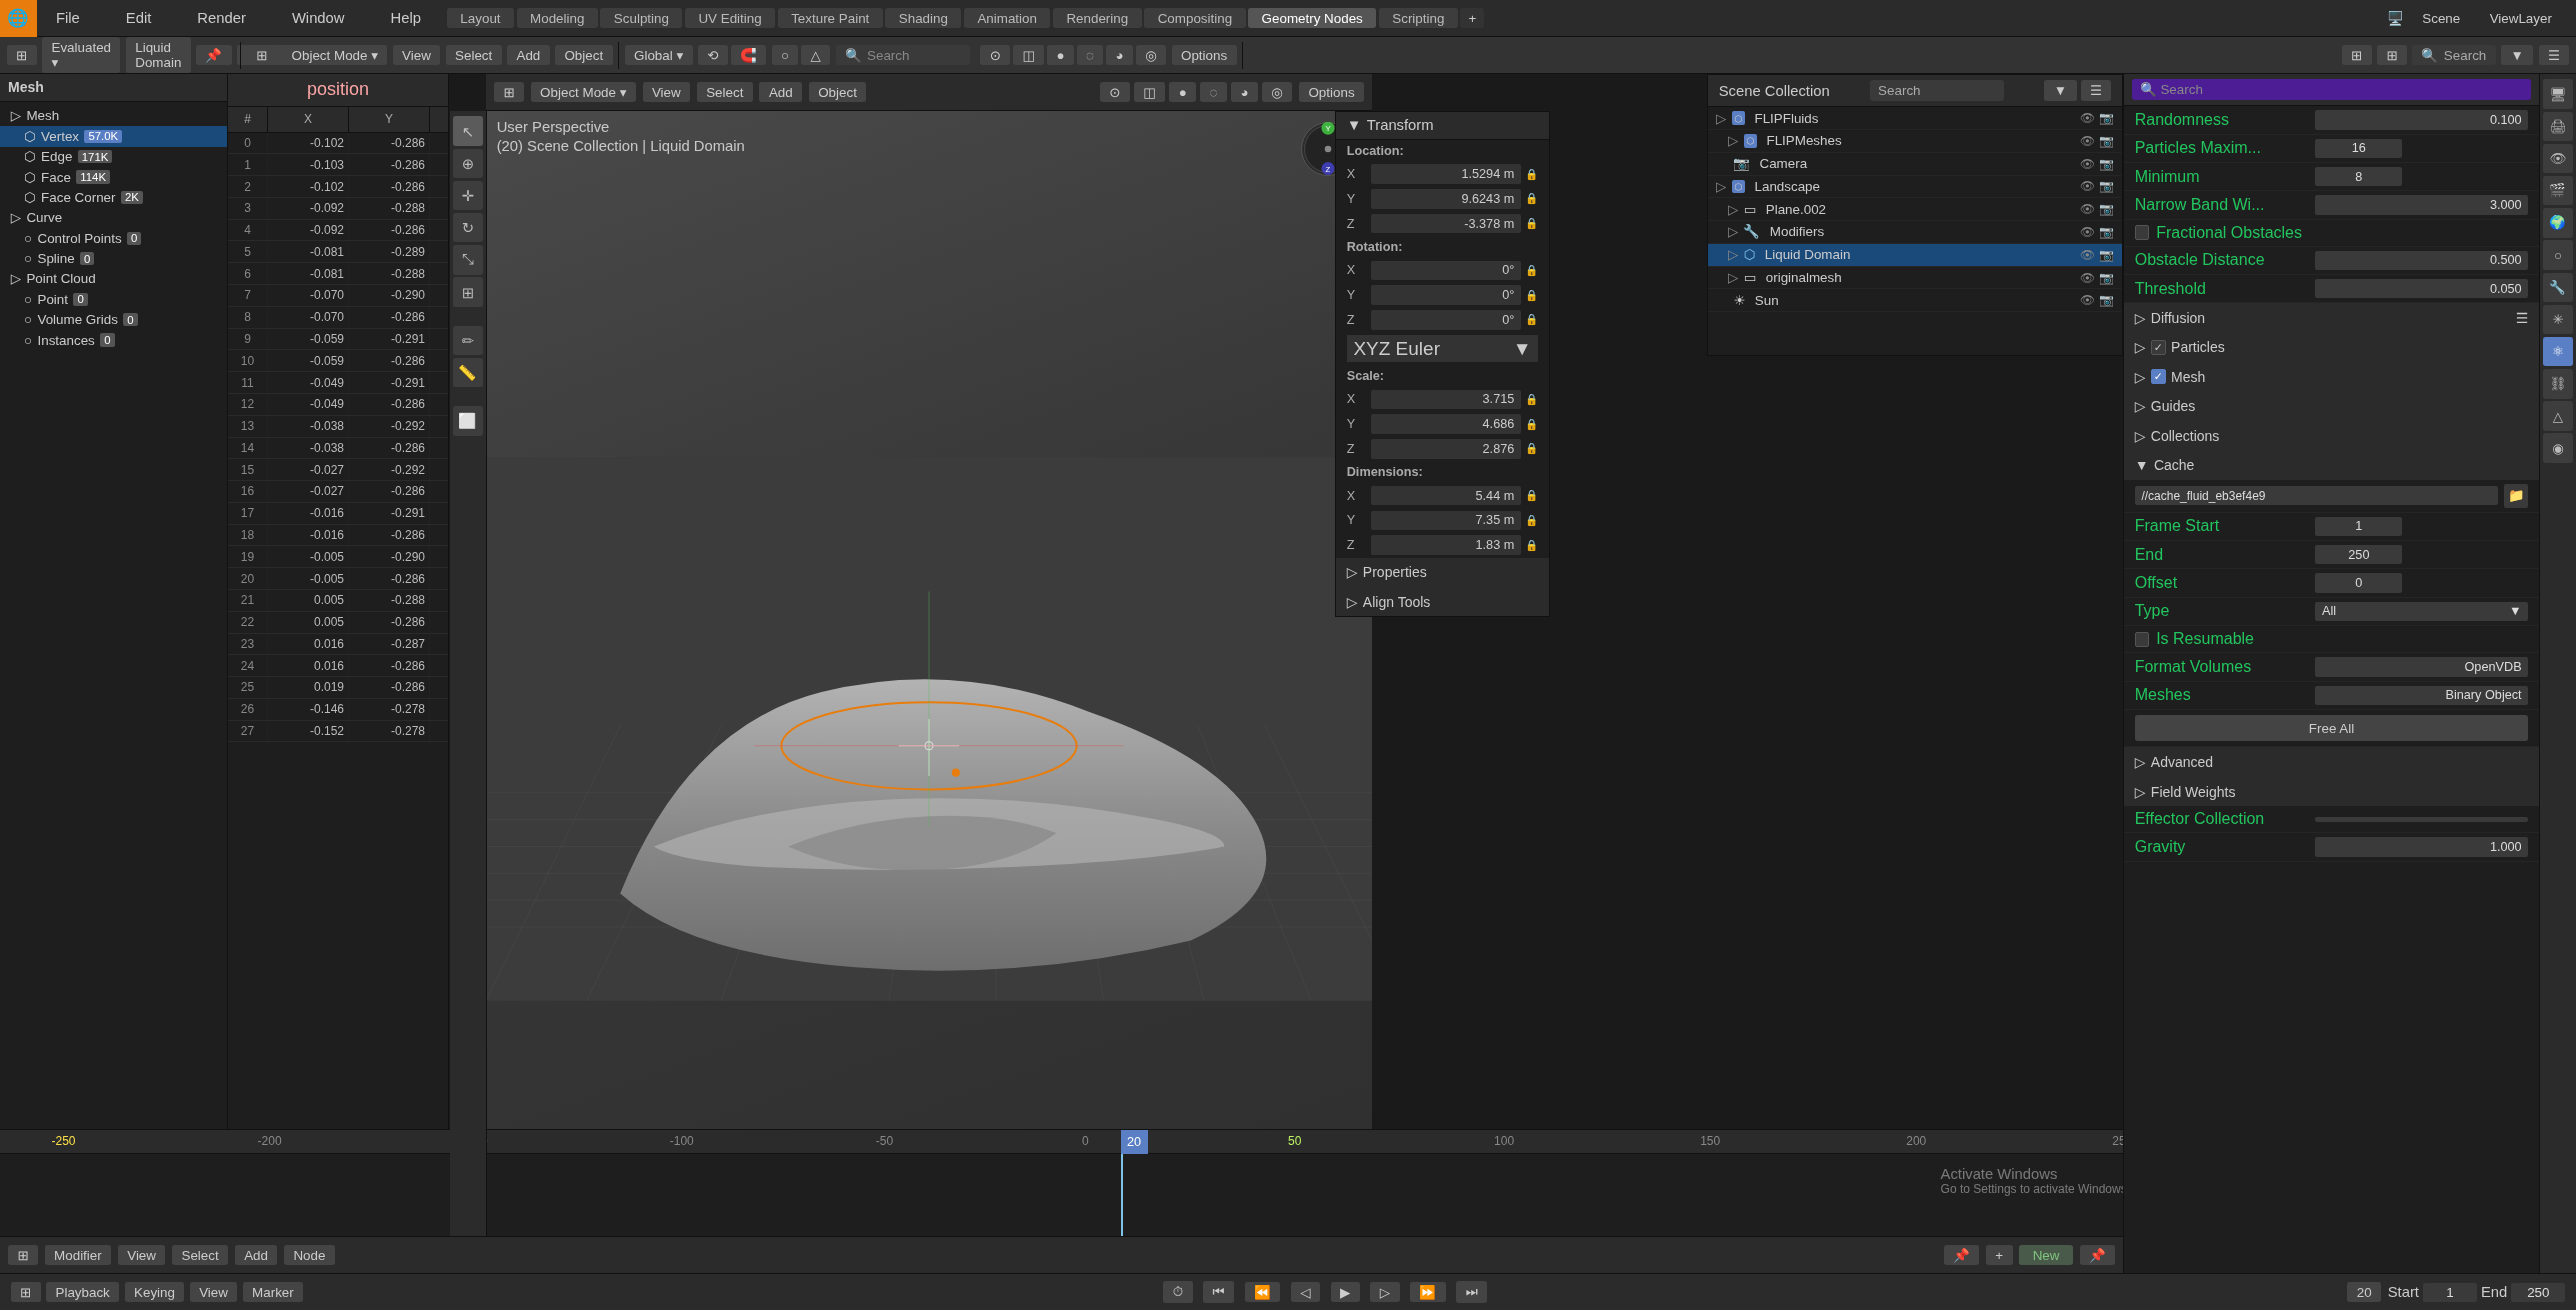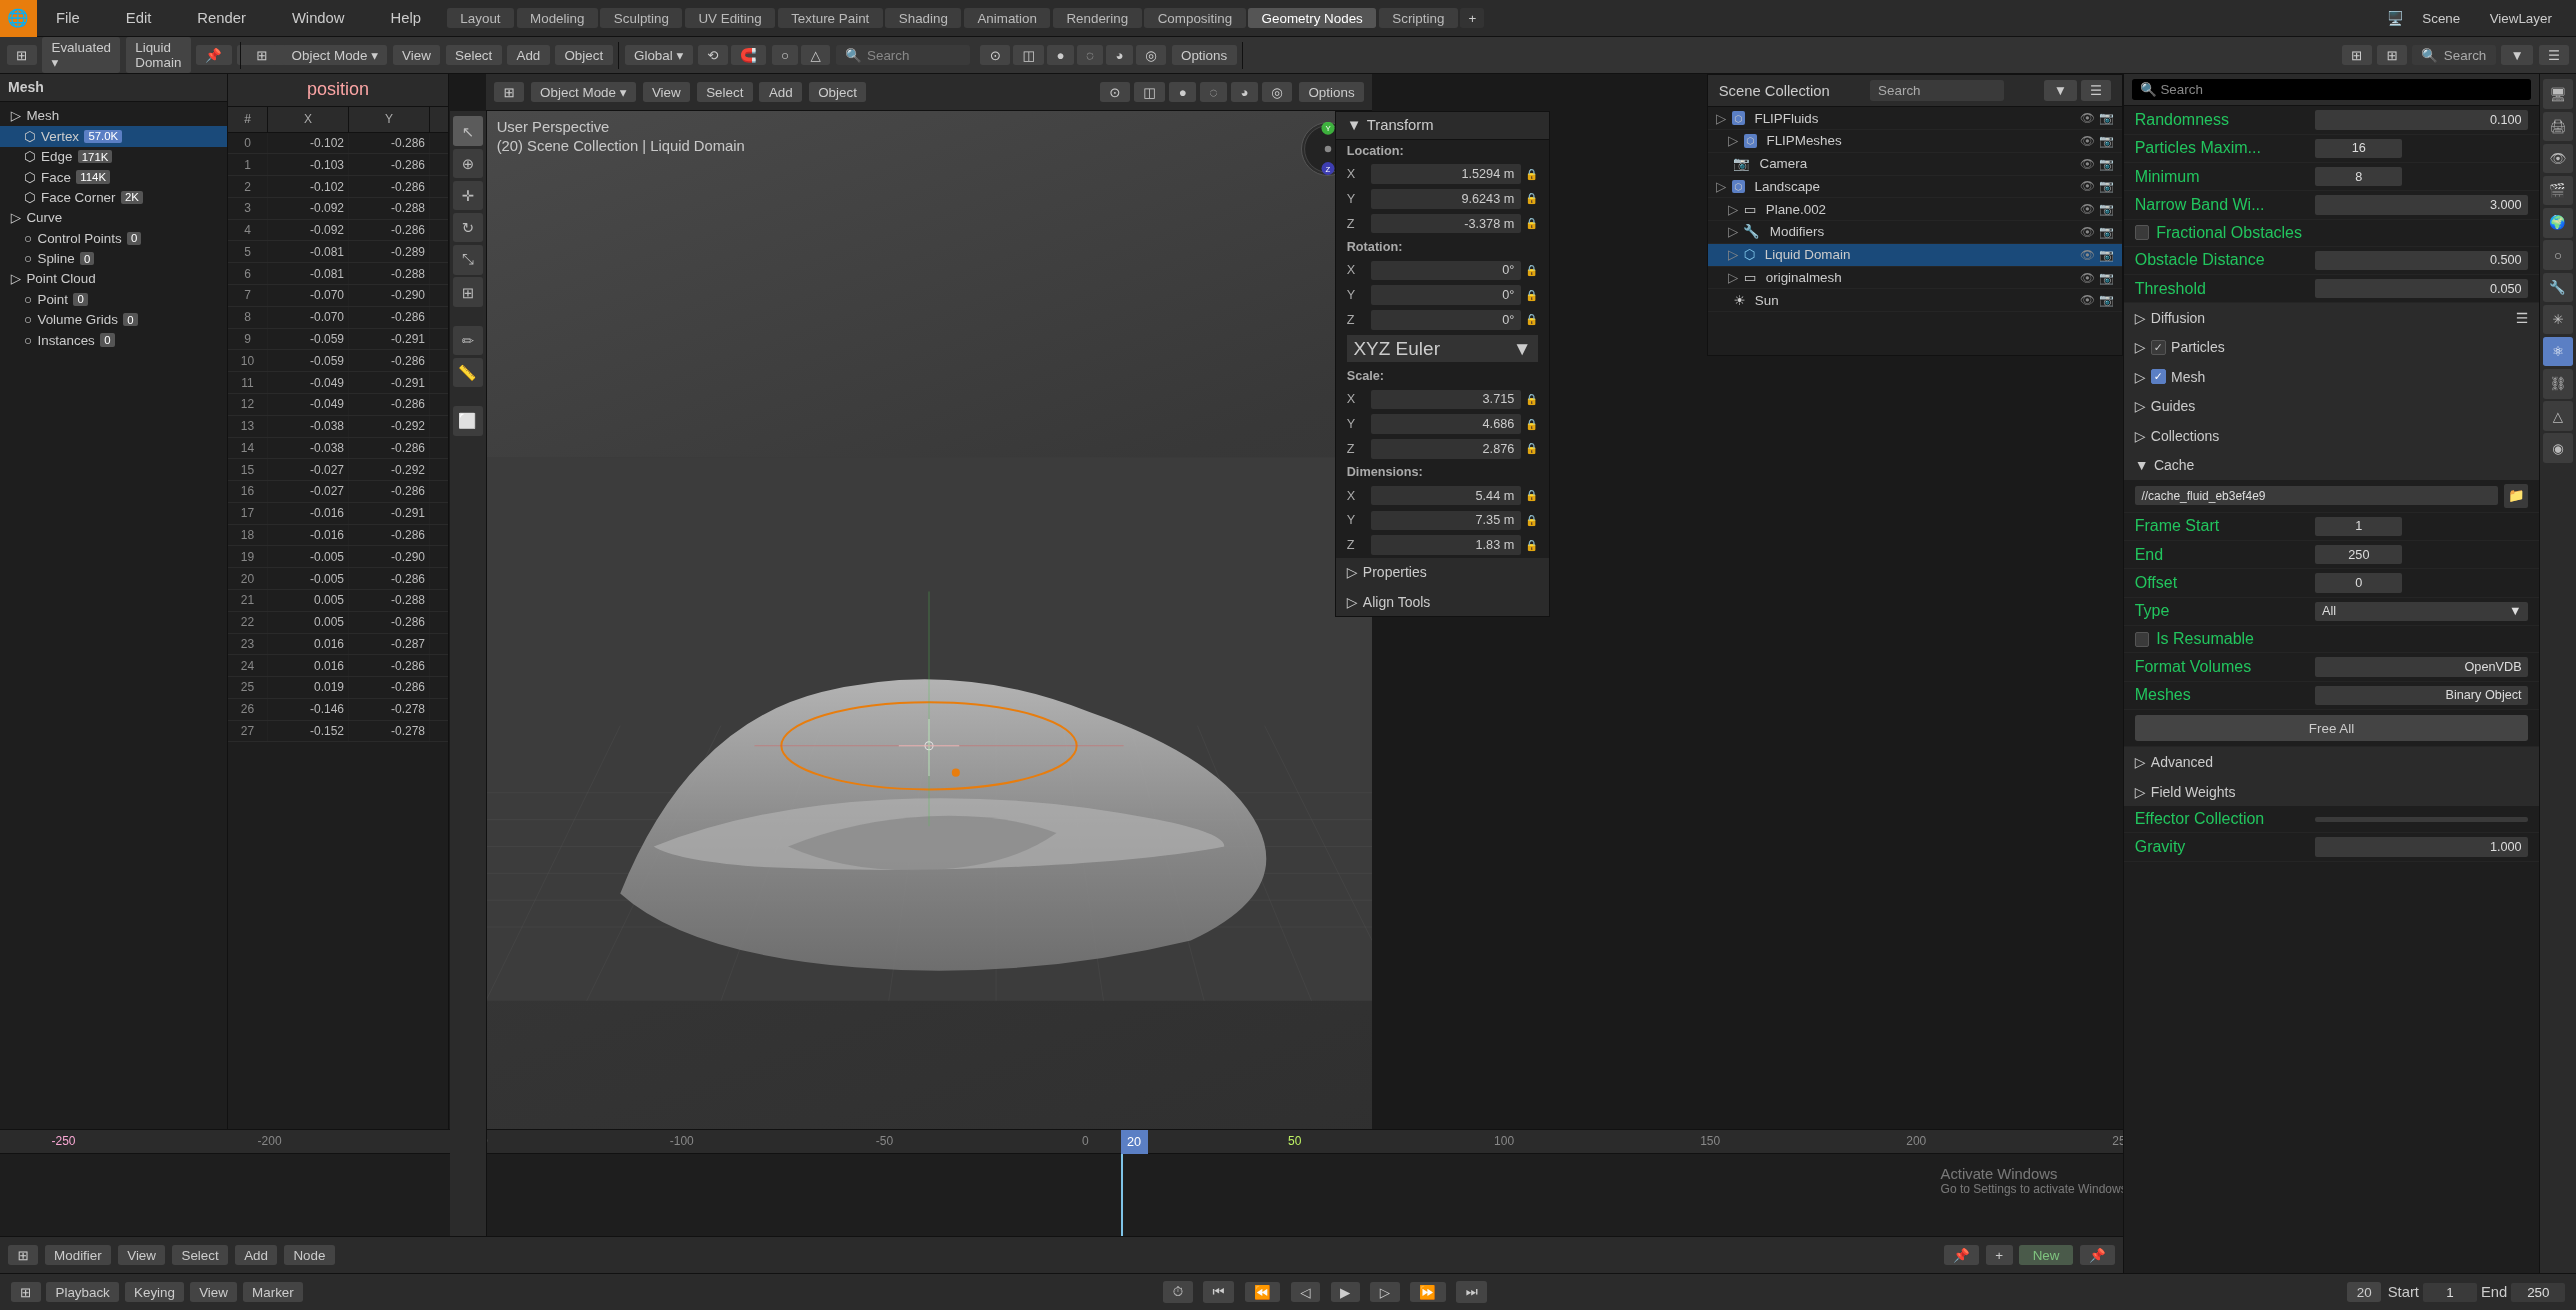--- a/index.html
+++ b/index.html
@@ -1175,21 +1175,21 @@
       <span>👁</span>
       <span>📷</span>
     </div>
   </div>
 </div>
 
 <div class="properties-panel">
   <div class="props-scrollable">
 
     <div style="background:#2b2b2b;padding:5.4px 8px;border-bottom:1.3px solid #111;display:flex;gap:5.4px;align-items:center;">
-      <div style="flex:1;background:#000000;border-radius:2.7px;padding:2.7px 8px;font-size:13.4px;color:#888;">
+      <div style="flex:1;background:#4c1d95;border-radius:2.7px;padding:2.7px 8px;font-size:13.4px;color:#888;">
         <span>🔍</span>
         <span>Search</span>
       </div>
     </div>
 
     <div class="prop-row">
       <span class="prop-label">Randomness</span>
       <div class="prop-value">0.100</div>
     </div>
 
@@ -1352,21 +1352,21 @@
   <div class="toolbar-btn">📌</div>
   <div class="toolbar-btn">+</div>
   <div class="node-btn new-btn">New</div>
   <div class="toolbar-btn">📌</div>
 </div>
 
 <div class="timeline-track">
   <div class="timeline-ruler">
     <div style="position:absolute;left:0;right:0;top:0;bottom:0;display:flex;align-items:center;">
 
-      <span style="position:absolute;left:2%;font-size:12px;color:#f9a8d4;">-250</span>
+      <span style="position:absolute;left:2%;font-size:12px;color:#fde047;">-250</span>
       <span style="position:absolute;left:10%;font-size:12px;color:#888;">-200</span>
       <span style="position:absolute;left:18%;font-size:12px;color:#888;">-150</span>
       <span style="position:absolute;left:26%;font-size:12px;color:#888;">-100</span>
       <span style="position:absolute;left:34%;font-size:12px;color:#888;">-50</span>
       <span style="position:absolute;left:42%;font-size:12px;color:#888;">0</span>
 
       <div class="timeline-frame-marker" style="left:43.5%;">
         <span>20</span>
       </div>
       <span style="position:absolute;left:50%;font-size:12px;color:#bef264;">50</span>

